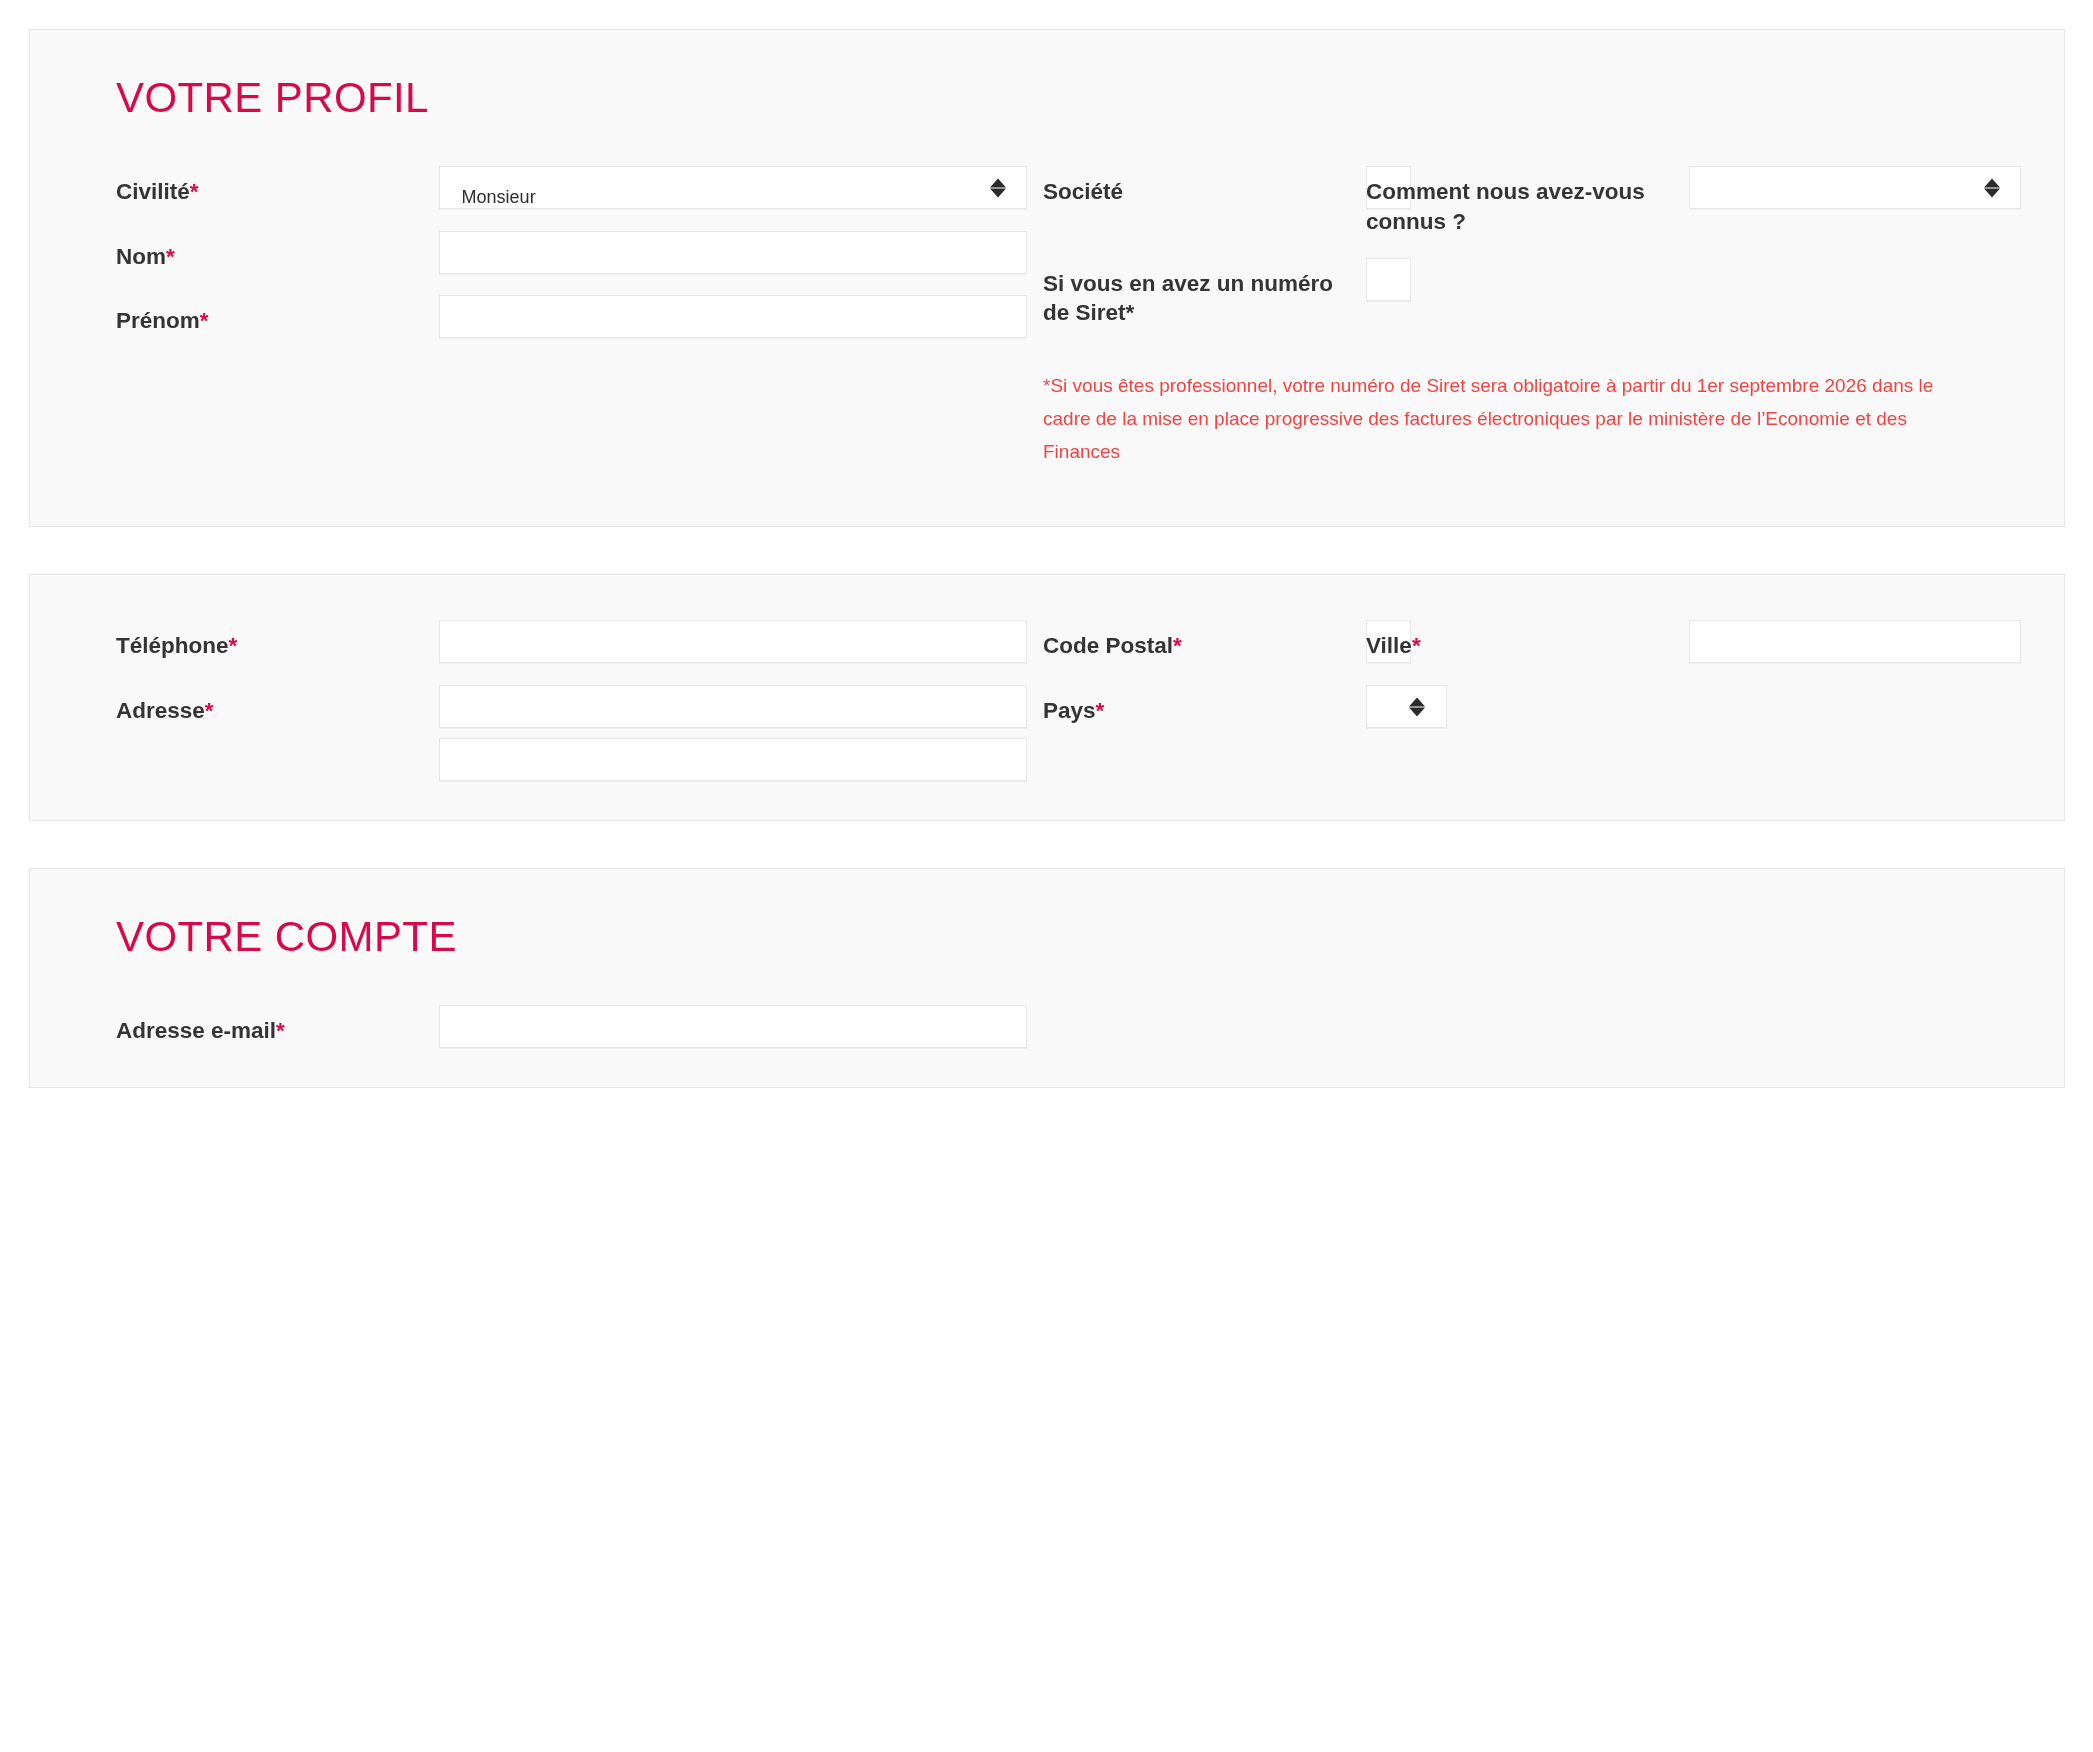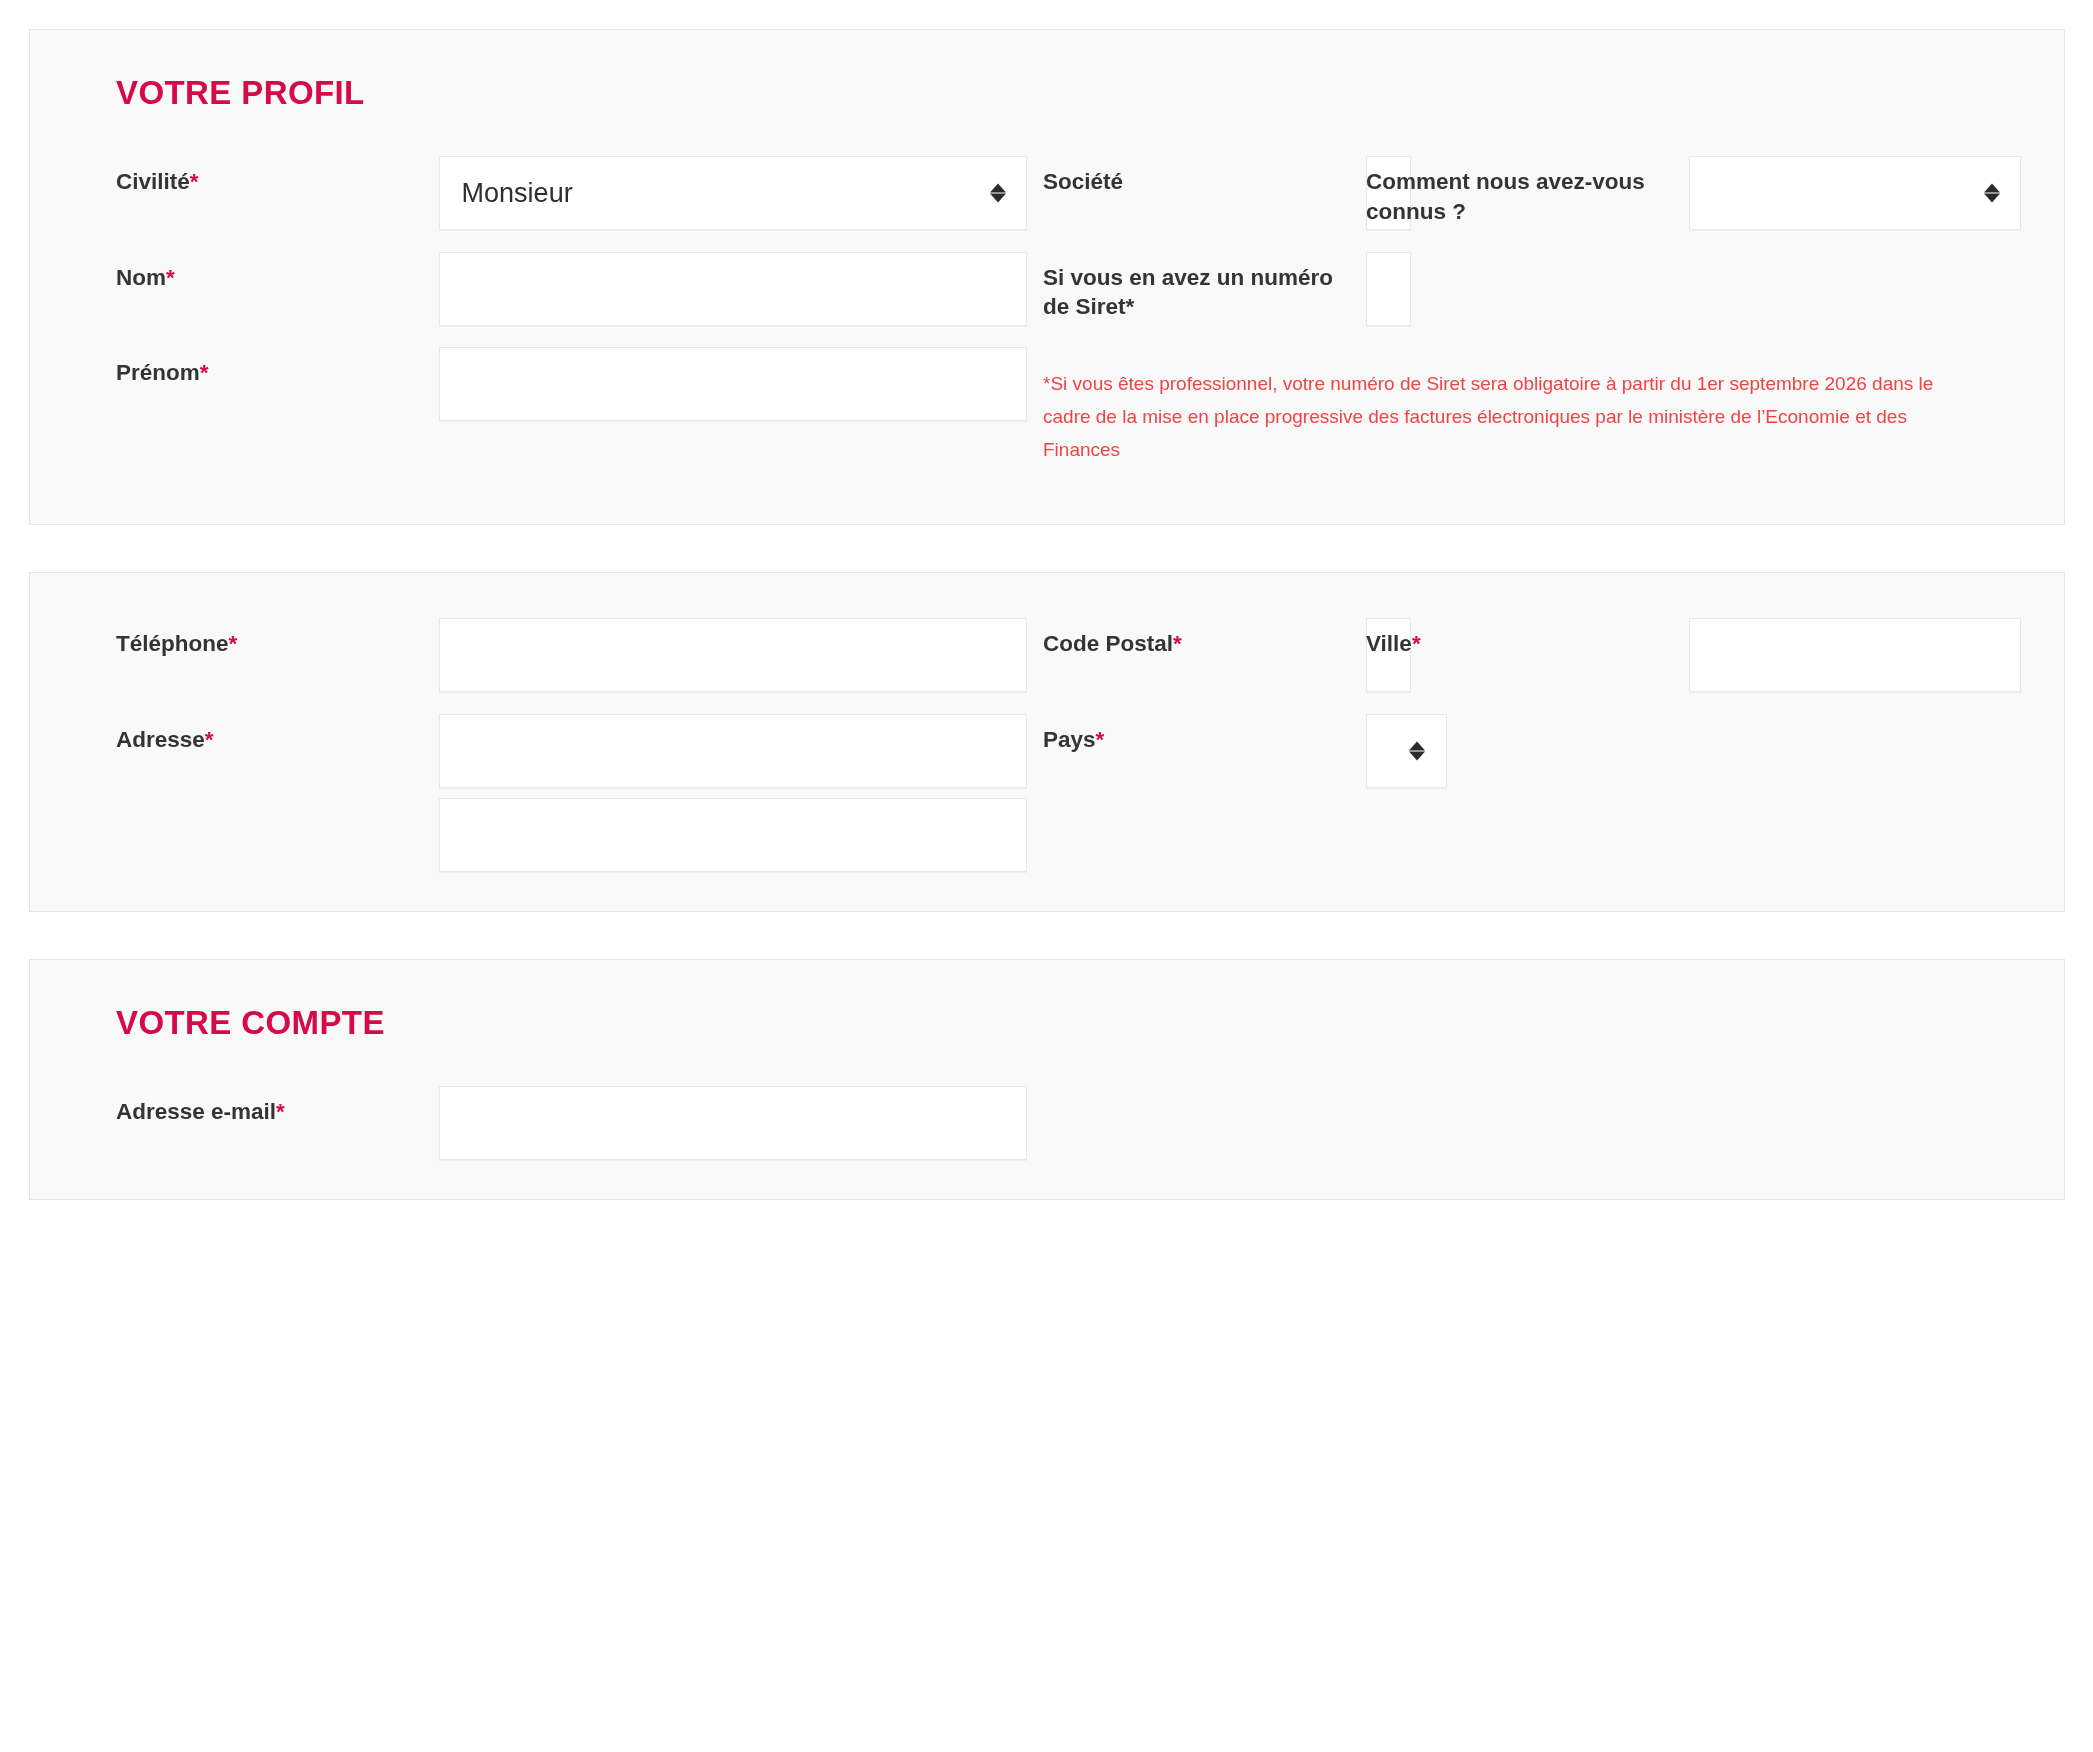--- a/index.html
+++ b/index.html
@@ -21,22 +21,22 @@
   .card {
     background: #f9f9f9;
     border: 1px solid #e6e6e6;
     margin-bottom: 47px;
     padding: 45px 43px 39px 43px;
   }
   .card:last-child { margin-bottom: 0; }
 
   .section-title {
     color: #d6094a;
-    font-size: 33px;
-    font-weight: 700;
+    font-size: 42px;
+    font-weight: 400;
     letter-spacing: 0.4px;
     text-transform: uppercase;
     margin: 0 0 45px 43px;
     line-height: 1.1;
   }
 
   
   .grid {
     display: grid;
     grid-template-columns: 323px 588px 1fr;
@@ -65,28 +65,28 @@
     line-height: 1.32;
     padding-top: 10.8px;
     padding-right: 15.7px;
   }
   .lbl .req { color: #d6094a; font-weight: bold; }
 
   .ctl { min-width: 0; }
 
   .field {
     width: 100%;
-    height: 74px;
+    height: 43px;
     background: #ffffff;
     border: 1px solid #e7e7e7;
     box-shadow: 0 1px 0 0 #efefef;
     display: flex;
-    align-items: center;
+    align-items: flex-end;
     padding: 0 21.6px;
-    font-size: 27px;
+    font-size: 18px;
     color: #2e2e2e;
     font-family: "Liberation Sans", sans-serif;
   }
   .field.select {
     position: relative;
     padding-right: 57px;
     cursor: pointer;
   }
   .field .val { white-space: nowrap; overflow: hidden; text-overflow: ellipsis; }
 

